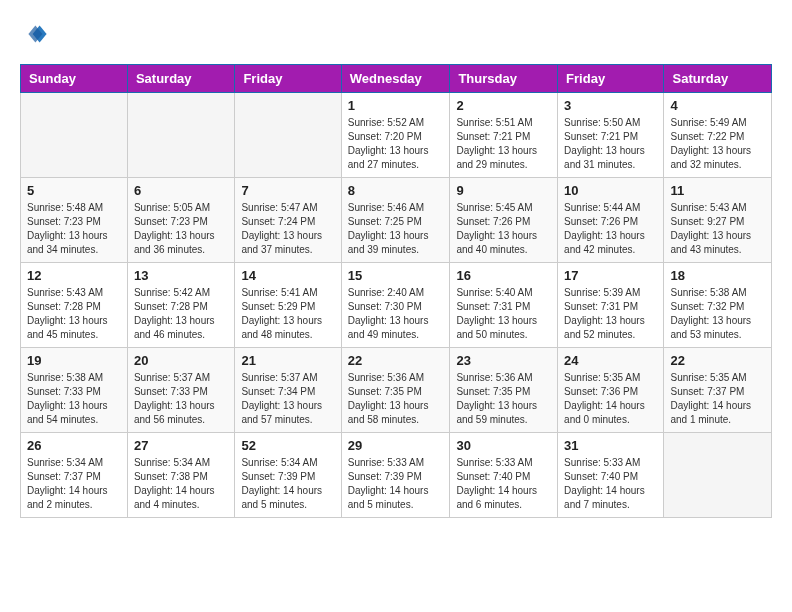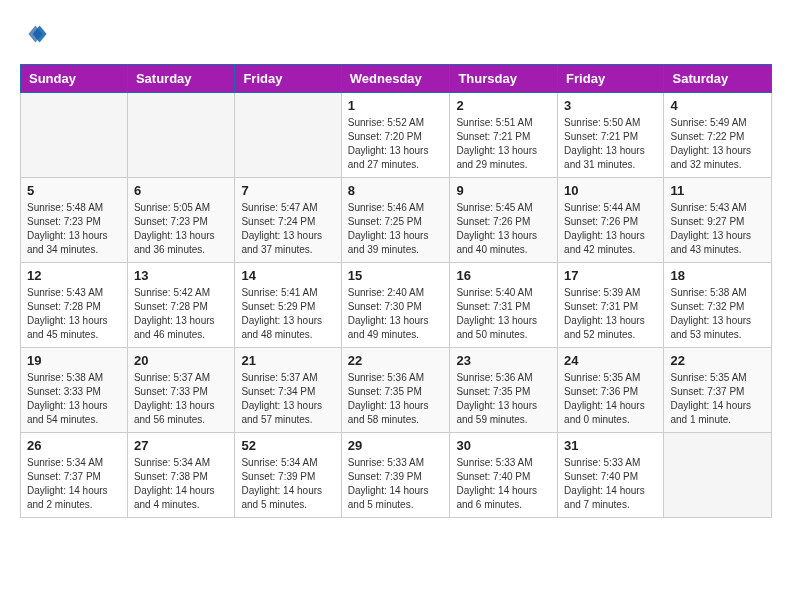--- a/index.html
+++ b/index.html
@@ -237,21 +237,21 @@
           <span class="day-number">18</span>
           <div class="cell-info">Sunrise: 5:38 AM
 Sunset: 7:32 PM
 Daylight: 13 hours and 53 minutes.</div>
         </td>
       </tr>
       <tr>
         <td>
           <span class="day-number">19</span>
           <div class="cell-info">Sunrise: 5:38 AM
-Sunset: 3:33 PM
+Sunset: 7:33 PM
 Daylight: 13 hours and 54 minutes.</div>
         </td>
         <td>
           <span class="day-number">20</span>
           <div class="cell-info">Sunrise: 5:37 AM
 Sunset: 7:33 PM
 Daylight: 13 hours and 56 minutes.</div>
         </td>
         <td>
           <span class="day-number">21</span>

